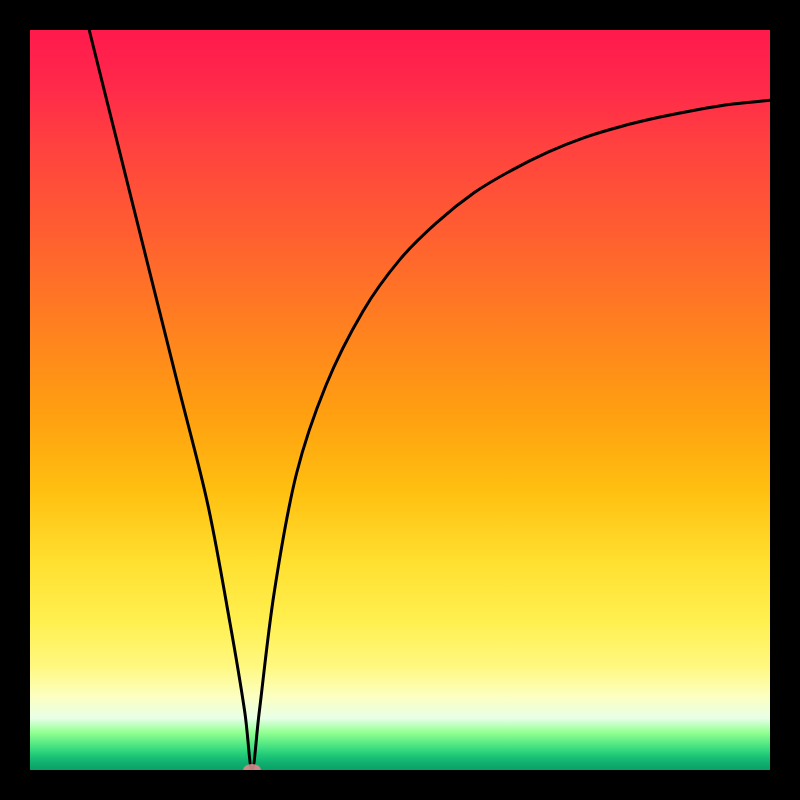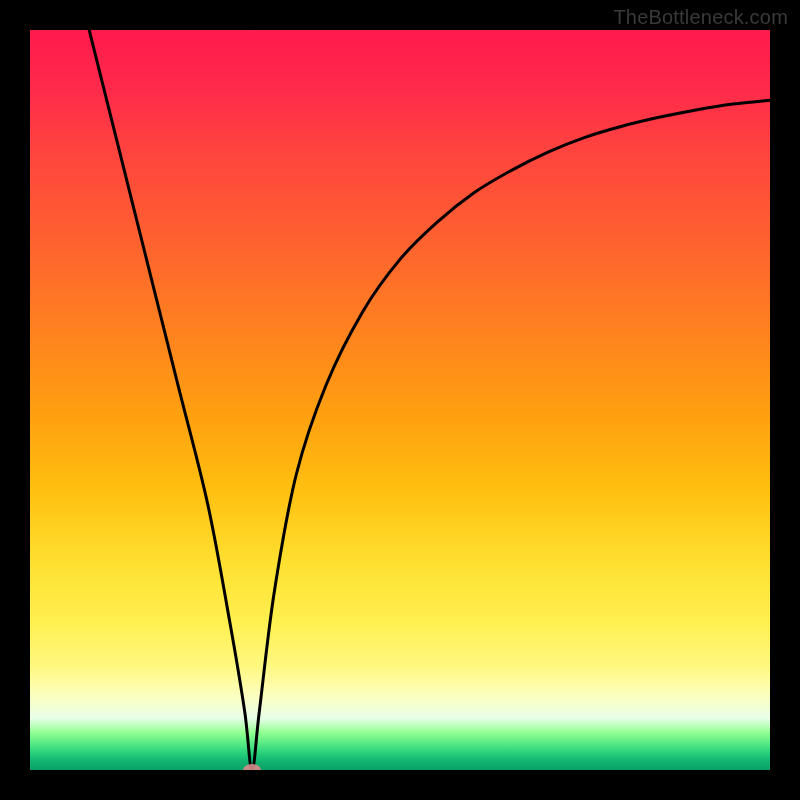--- a/index.html
+++ b/index.html
@@ -66,15 +66,14 @@
 
 <div class="frame">
 
   <div class="plot-area">
     <svg class="curve-svg" viewBox="0 0 740 740" preserveAspectRatio="none">
       <path id="curve-path" fill="none" stroke="#000" stroke-width="3" stroke-linecap="round" stroke-linejoin="round" d="M 59.20 0.00 C 64.13 19.73, 78.93 78.93, 88.80 118.40 C 98.67 157.87, 108.53 197.33, 118.40 236.80 C 128.27 276.27, 138.13 315.73, 148.00 355.20 C 157.87 394.67, 168.97 434.13, 177.60 473.60 C 186.23 513.07, 193.63 557.47, 199.80 592.00 C 205.97 626.53, 210.90 656.13, 214.60 680.80 C 218.30 705.47, 219.53 740.00, 222.00 740.00 C 224.47 740.00, 225.70 710.40, 229.40 680.80 C 233.10 651.20, 238.03 601.87, 244.20 562.40 C 250.37 522.93, 257.77 478.53, 266.40 444.00 C 275.03 409.47, 284.90 382.33, 296.00 355.20 C 307.10 328.07, 320.67 302.17, 333.00 281.20 C 345.33 260.23, 357.67 244.20, 370.00 229.40 C 382.33 214.60, 394.67 203.50, 407.00 192.40 C 419.33 181.30, 431.67 171.43, 444.00 162.80 C 456.33 154.17, 468.67 147.38, 481.00 140.60 C 493.33 133.82, 505.67 127.65, 518.00 122.10 C 530.33 116.55, 542.67 111.62, 555.00 107.30 C 567.33 102.98, 579.67 99.53, 592.00 96.20 C 604.33 92.87, 616.67 90.03, 629.00 87.32 C 641.33 84.61, 653.67 82.14, 666.00 79.92 C 678.33 77.70, 690.67 75.60, 703.00 74.00 C 715.33 72.40, 733.83 70.92, 740.00 70.30"></path>
       <ellipse id="min-marker" rx="9" ry="6" fill="#d88a88" fill-opacity="0.9" cx="222.00" cy="740.00"></ellipse>
     </svg>
   </div>
 
-  <div class="attribution">TheBottleneck.com</div>
 
 </div>
 
 </body></html>

